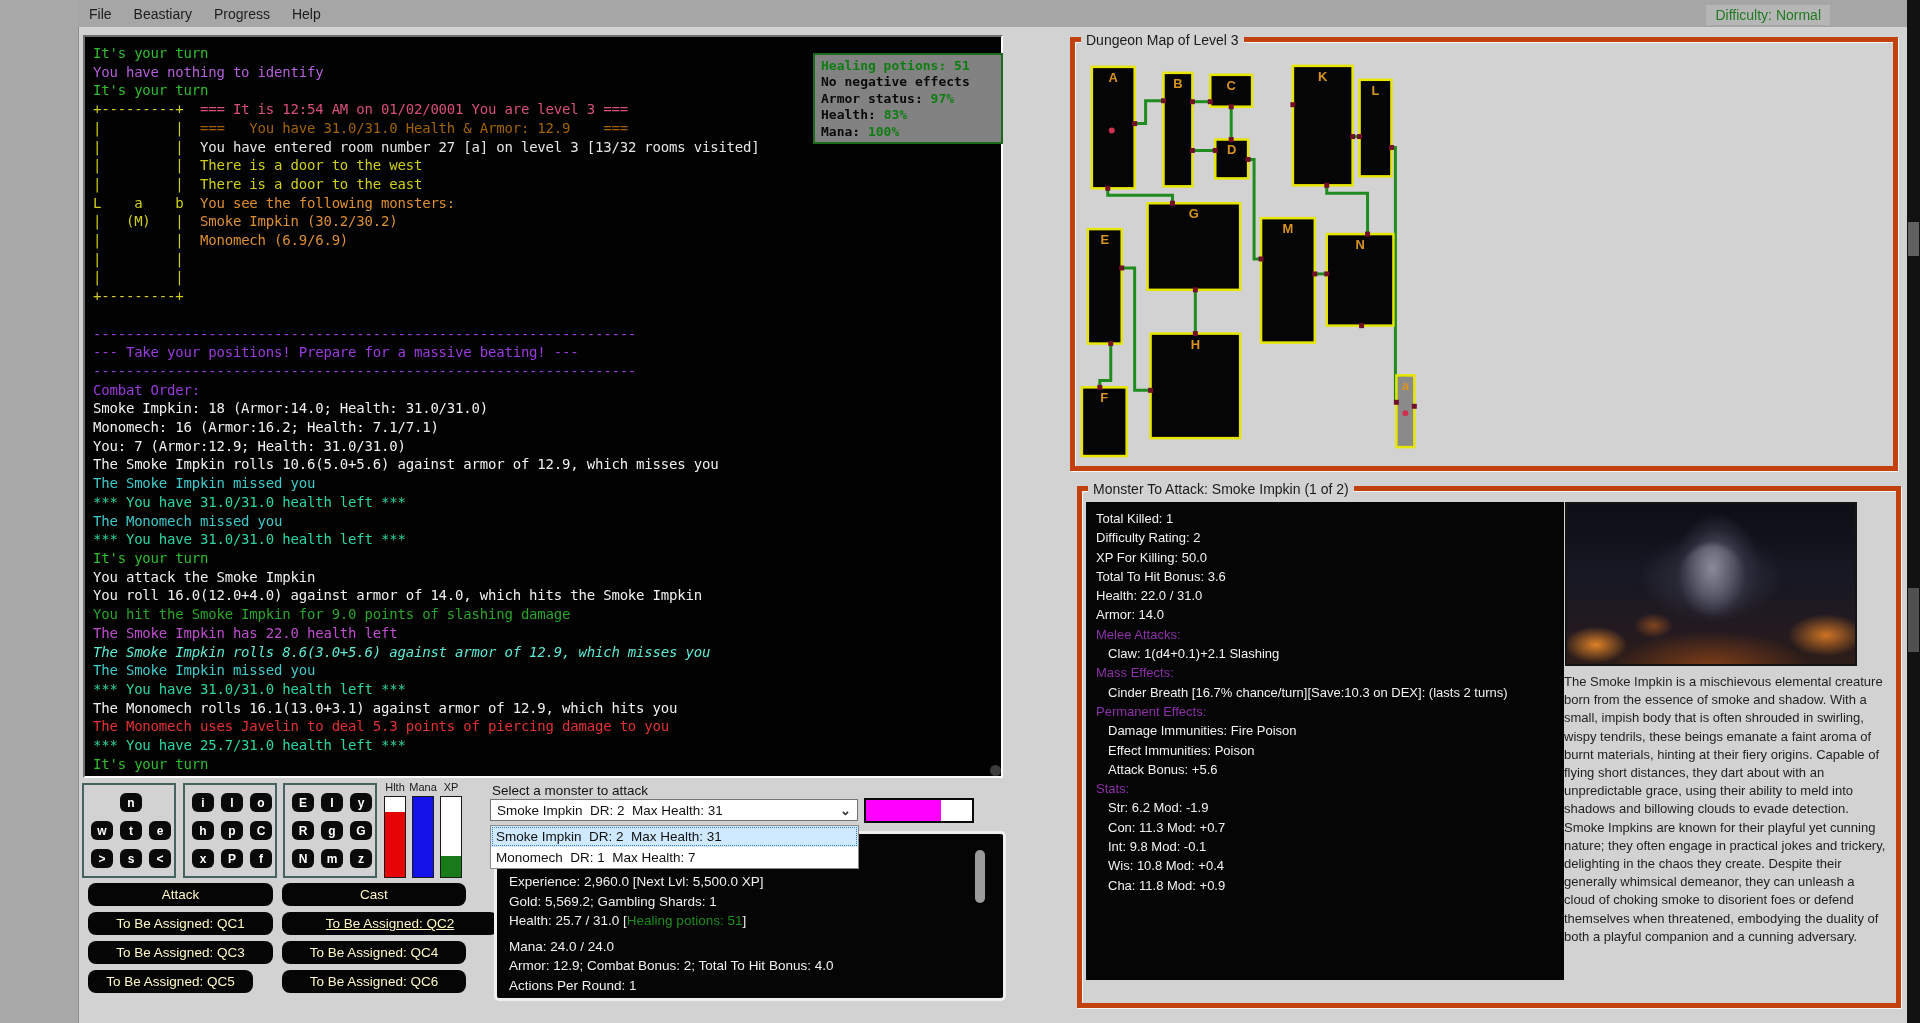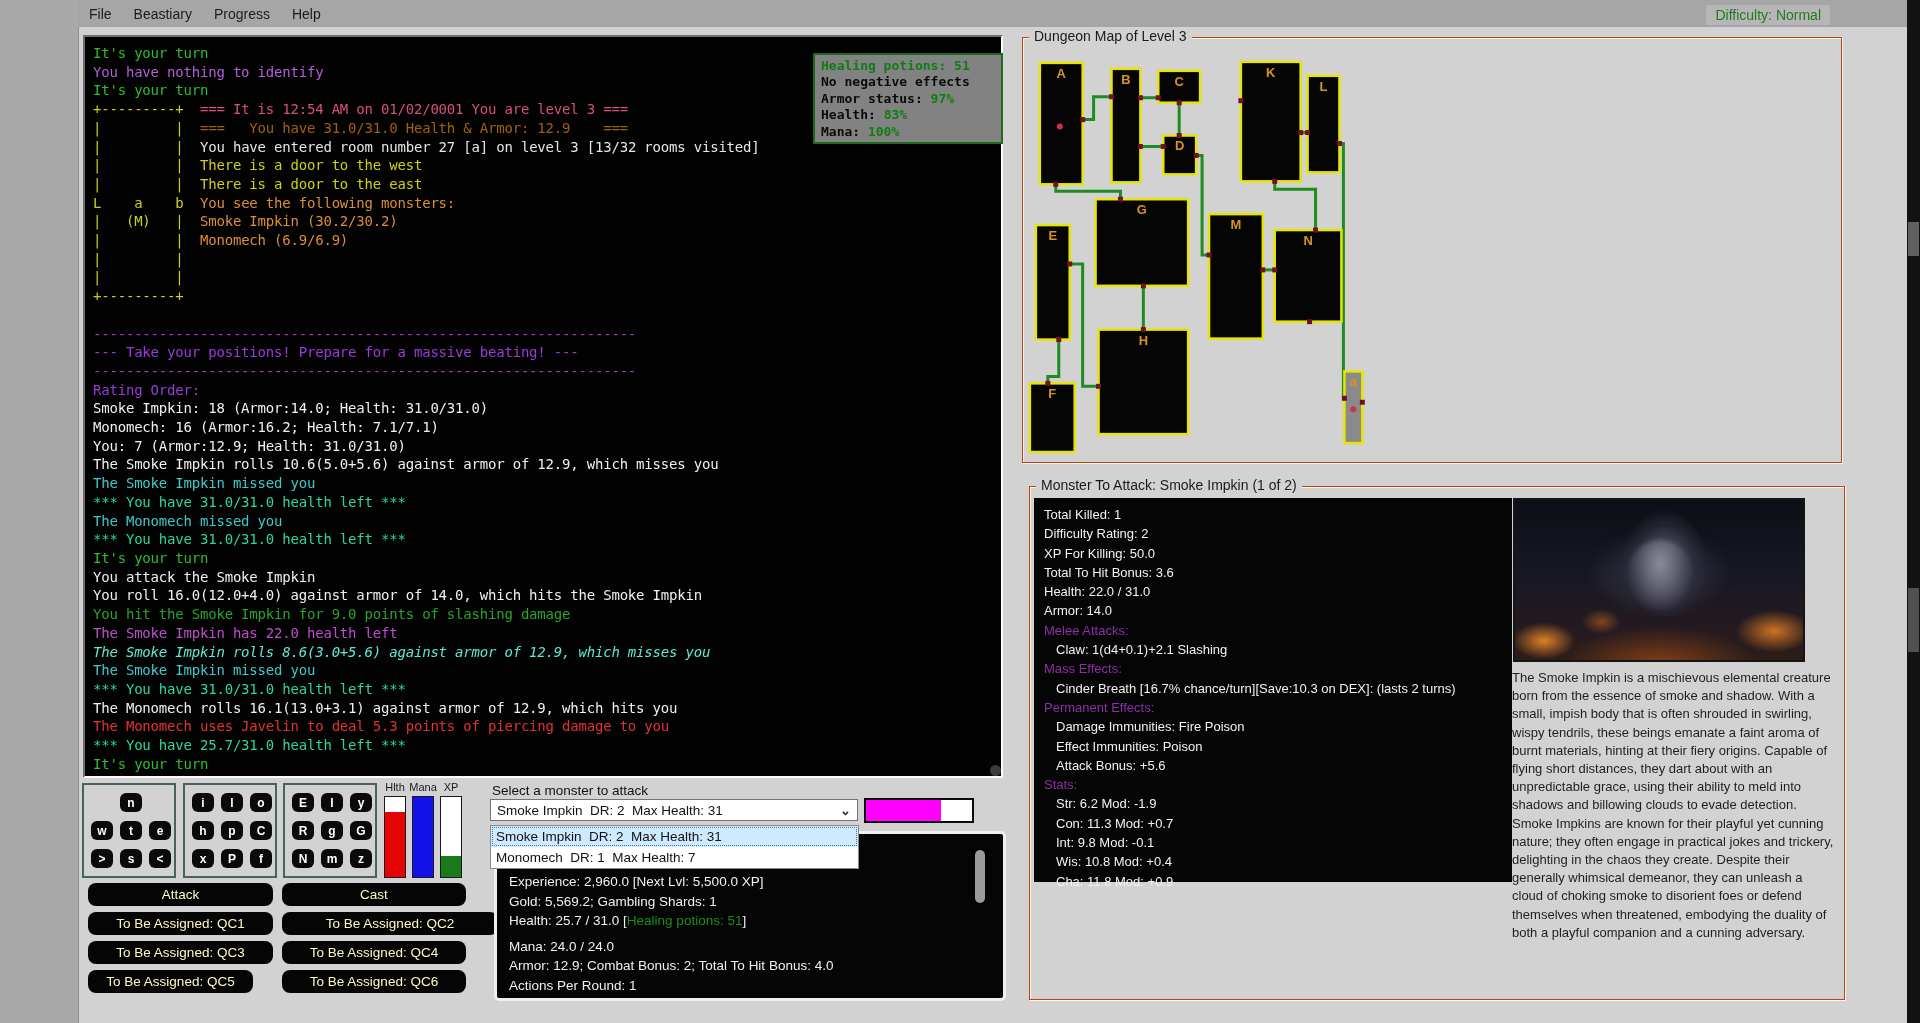--- a/index.html
+++ b/index.html
@@ -22,32 +22,32 @@
   .log-line{font-family:"DejaVu Sans Mono",monospace;font-size:14px;line-height:18.7px;
     white-space:pre;letter-spacing:-0.2px;}
 
   
   #status-box{left:813px;top:53px;width:190px;height:91px;background:#828282;
     border:2px solid #1c6b1c;box-sizing:border-box;padding:3px 6px;}
   .status-line{font-family:"DejaVu Sans Mono",monospace;font-size:13px;font-weight:700;
     line-height:16.4px;white-space:pre;}
 
   
-  .groupbox{position:absolute;border:1px solid #c2410c;
-    box-shadow:inset 1px 1px 0 #f6f6f6, 1px 1px 0 #f6f6f6;}
+  .groupbox{position:absolute;border:5px solid #c2410c;
+    box-shadow:inset 1px 1px 0 #f6f6f6, 1px 1px 0 #f6f6f6;margin-left:48px;}
   .gb-legend{position:absolute;top:-10px;left:6px;background:#d2d2d2;padding:0 5px;
     font-size:14px;color:#1a1a1a;white-space:nowrap;}
 
   
   #map-box{left:1022px;top:37px;width:818px;height:424px;}
   #map-svg{position:absolute;left:0;top:0;}
 
   
   #monster-box{left:1029px;top:486px;width:814px;height:512px;}
-  #monster-stats{position:absolute;left:4px;top:11px;width:478px;height:384px;
+  #monster-stats{position:absolute;left:4px;top:11px;width:478px;height:478px;
     background:#050505;padding:7px 10px;box-sizing:border-box;}
   .mstat-line{font-size:13px;line-height:19.3px;color:#f2f2f2;white-space:pre;}
   .mstat-line.hdr{color:#8d2fa8;}
   .mstat-line.ind{padding-left:12px;}
   #portrait{position:absolute;left:483px;top:11px;width:292px;height:164px;
     border:2px solid #151515;box-sizing:border-box;overflow:hidden;
     background:
       radial-gradient(55px 70px at 52% 40%, rgba(125,125,140,.95), rgba(60,60,78,.45) 55%, rgba(20,20,30,0) 78%),
       radial-gradient(95px 55px at 50% 48%, rgba(75,75,92,.55), rgba(0,0,0,0) 75%),
       radial-gradient(45px 26px at 10% 88%, rgba(242,140,40,.9), rgba(0,0,0,0) 70%),
@@ -128,21 +128,21 @@
     <div class="log-line"><span style="color: rgb(207, 207, 27);">L    a    b  </span><span style="color: rgb(221, 143, 51);">You see the following monsters:</span></div>
     <div class="log-line"><span style="color: rgb(207, 207, 27);">|   (M)   |  </span><span style="color: rgb(221, 143, 51);">Smoke Impkin (30.2/30.2)</span></div>
     <div class="log-line"><span style="color: rgb(207, 207, 27);">|         |  </span><span style="color: rgb(221, 143, 51);">Monomech (6.9/6.9)</span></div>
     <div class="log-line"><span style="color: rgb(207, 207, 27);">|         |</span></div>
     <div class="log-line"><span style="color: rgb(207, 207, 27);">|         |</span></div>
     <div class="log-line"><span style="color: rgb(207, 207, 27);">+---------+</span></div>
     <div class="log-line">&nbsp;</div>
     <div class="log-line"><span style="color: rgb(154, 59, 219);">------------------------------------------------------------------</span></div>
     <div class="log-line"><span style="color: rgb(154, 59, 219);">--- Take your positions! Prepare for a massive beating! ---</span></div>
     <div class="log-line"><span style="color: rgb(154, 59, 219);">------------------------------------------------------------------</span></div>
-    <div class="log-line"><span style="color: rgb(154, 59, 219);">Rating Order:</span></div>
+    <div class="log-line"><span style="color: rgb(154, 59, 219);">Combat Order:</span></div>
     <div class="log-line"><span style="color: rgb(240, 240, 240);">Smoke Impkin: 18 (Armor:14.0; Health: 31.0/31.0)</span></div>
     <div class="log-line"><span style="color: rgb(240, 240, 240);">Monomech: 16 (Armor:16.2; Health: 7.1/7.1)</span></div>
     <div class="log-line"><span style="color: rgb(240, 240, 240);">You: 7 (Armor:12.9; Health: 31.0/31.0)</span></div>
     <div class="log-line"><span style="color: rgb(240, 240, 240);">The Smoke Impkin rolls 10.6(5.0+5.6) against armor of 12.9, which misses you</span></div>
     <div class="log-line"><span style="color: rgb(63, 201, 201);">The Smoke Impkin missed you</span></div>
     <div class="log-line"><span style="color: rgb(43, 214, 163);">*** You have 31.0/31.0 health left ***</span></div>
     <div class="log-line"><span style="color: rgb(63, 201, 201);">The Monomech missed you</span></div>
     <div class="log-line"><span style="color: rgb(43, 214, 163);">*** You have 31.0/31.0 health left ***</span></div>
     <div class="log-line"><span style="color: rgb(46, 190, 46);">It's your turn</span></div>
     <div class="log-line"><span style="color: rgb(240, 240, 240);">You attack the Smoke Impkin</span></div>
@@ -312,21 +312,21 @@
     <div class="vbar" style="left:412px;top:796px;">
       <div class="fill" style="height: 100%; background: rgb(18, 18, 232);"></div>
     </div>
     <div class="bar-label" style="left:437px;top:781px;width:28px;">XP</div>
     <div class="vbar" style="left:440px;top:796px;">
       <div class="fill" style="height: 26%; background: rgb(24, 122, 24);"></div>
     </div>
     <div class="cmd-btn" style="left:88px;top:883px;width:185px;">Attack</div>
     <div class="cmd-btn" style="left:282px;top:883px;width:184px;">Cast</div>
     <div class="cmd-btn" style="left:88px;top:912px;width:185px;">To Be Assigned: QC1</div>
-    <div class="cmd-btn" style="left:282px;top:912px;width:216px;">To Be Assigned: QC2</div>
+    <div class="cmd-btn" style="left:282px;top:912px;width:216px;text-decoration:underline;">To Be Assigned: QC2</div>
     <div class="cmd-btn" style="left:88px;top:941px;width:185px;">To Be Assigned: QC3</div>
     <div class="cmd-btn" style="left:282px;top:941px;width:184px;">To Be Assigned: QC4</div>
     <div class="cmd-btn" style="left:88px;top:970px;width:165px;">To Be Assigned: QC5</div>
     <div class="cmd-btn" style="left:282px;top:970px;width:184px;">To Be Assigned: QC6</div>
   </div>
 
 <div class="abs" id="select-label">Select a monster to attack</div>
 <div class="abs" id="combo">
   <span>Smoke Impkin  DR: 2  Max Health: 31</span>
   <span class="chev">⌄</span>

